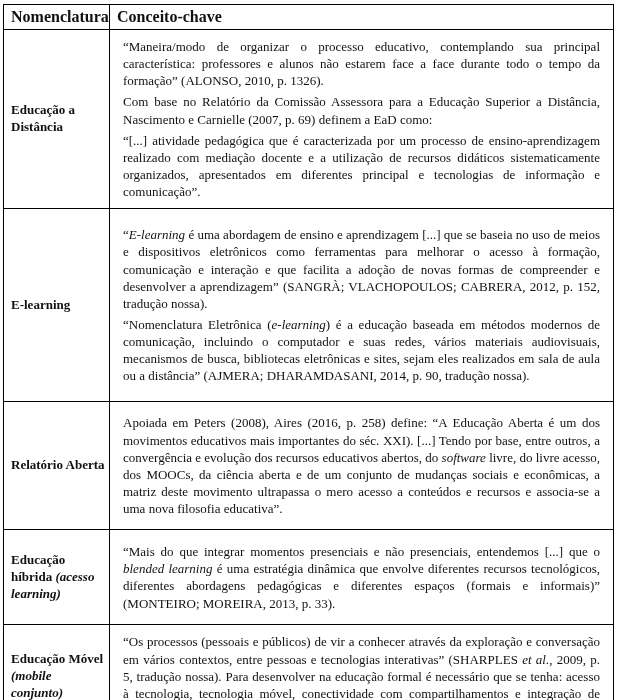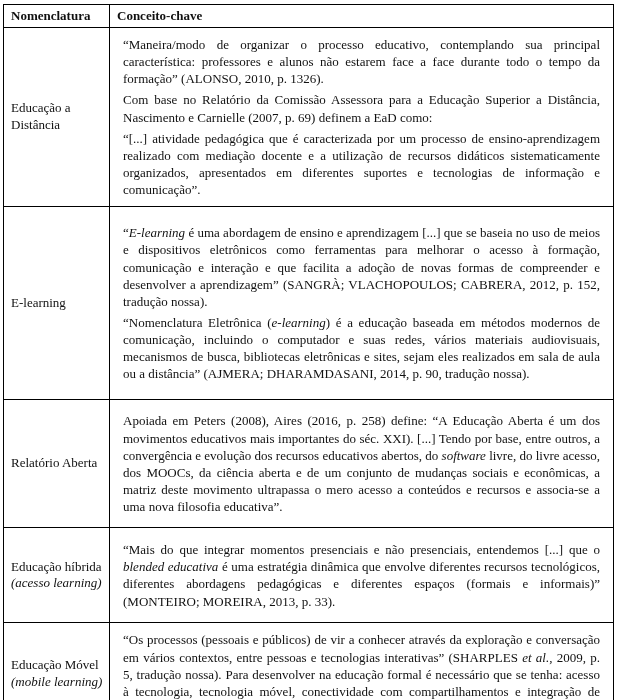--- a/index.html
+++ b/index.html
@@ -21,36 +21,37 @@
     height: 100%;
     border-collapse: collapse;
     table-layout: fixed;
   }
   table.concept-table th,
   table.concept-table td {
     border: 1px solid #000000;
     box-sizing: border-box;
   }
   th.header-cell {
-    font-size: 13px;
+    font-size: 16px;
     font-weight: bold;
     text-align: left;
     padding: 3px 8px 3px 7px;
     height: 22px;
     vertical-align: middle;
     font-family: "Liberation Serif", serif;
   }
   th.header-cell.term-col { width: 106px; }
   td.term-cell {
     width: 106px;
     font-size: 13px;
     line-height: 1.3;
     padding: 3px 4px 3px 7px;
     vertical-align: middle;
     text-align: left;
+    font-weight: bold;
   }
   td.concept-cell {
     font-size: 13px;
     line-height: 1.32;
     padding: 4px 9px 4px 9px;
     vertical-align: middle;
     text-align: justify;
   }
   td.concept-cell p {
     margin: 4px;
@@ -74,43 +75,43 @@
         <th class="header-cell">Conceito-chave</th>
       </tr>
     </thead>
     <tbody id="table-body">
 
     <tr>
           <td class="term-cell"><span>Educação a Distância</span></td>
           <td class="concept-cell">
             <p><span>“Maneira/modo de organizar o processo educativo, contemplando sua principal característica: professores e alunos não estarem face a face durante todo o tempo da formação” (ALONSO, 2010, p. 1326).</span></p>
             <p><span>Com base no Relatório da Comissão Assessora para a Educação Superior a Distância, Nascimento e Carnielle (2007, p. 69) definem a EaD como:</span></p>
-            <p><span>“[...] atividade pedagógica que é caracterizada por um processo de ensino-aprendizagem realizado com mediação docente e a utilização de recursos didáticos sistematicamente organizados, apresentados em diferentes suportes e tecnologias de informação e comunicação”.</span></p>
+            <p><span>“[...] atividade pedagógica que é caracterizada por um processo de ensino-aprendizagem realizado com mediação docente e a utilização de recursos didáticos sistematicamente organizados, apresentados em diferentes principal e tecnologias de informação e comunicação”.</span></p>
           </td>
         </tr>
         <tr>
           <td class="term-cell"><span>E-learning</span></td>
           <td class="concept-cell">
             <p><span>“</span><em>E-learning</em><span> é uma abordagem de ensino e aprendizagem [...] que se baseia no uso de meios e dispositivos eletrônicos como ferramentas para melhorar o acesso à formação, comunicação e interação e que facilita a adoção de novas formas de compreender e desenvolver a aprendizagem” (SANGRÀ; VLACHOPOULOS; CABRERA, 2012, p. 152, tradução nossa).</span></p>
             <p><span>“Nomenclatura Eletrônica (</span><em>e-learning</em><span>) é a educação baseada em métodos modernos de comunicação, incluindo o computador e suas redes, vários materiais audiovisuais, mecanismos de busca, bibliotecas eletrônicas e sites, sejam eles realizados em sala de aula ou a distância” (AJMERA; DHARAMDASANI, 2014, p. 90, tradução nossa).</span></p>
           </td>
         </tr>
         <tr>
           <td class="term-cell"><span>Relatório Aberta</span></td>
           <td class="concept-cell">
             <p><span>Apoiada em Peters (2008), Aires (2016, p. 258) define: “A Educação Aberta é um dos movimentos educativos mais importantes do séc. XXI). [...] Tendo por base, entre outros, a convergência e evolução dos recursos educativos abertos, do </span><em>software</em><span> livre, do livre acesso, dos MOOCs, da ciência aberta e de um conjunto de mudanças sociais e econômicas, a matriz deste movimento ultrapassa o mero acesso a conteúdos e recursos e associa-se a uma nova filosofia educativa”.</span></p>
           </td>
         </tr>
         <tr>
           <td class="term-cell"><span>Educação híbrida </span><em>(acesso learning)</em></td>
           <td class="concept-cell">
-            <p><span>“Mais do que integrar momentos presenciais e não presenciais, entendemos [...] que o </span><em>blended educativa</em><span> é uma estratégia dinâmica que envolve diferentes recursos tecnológicos, diferentes abordagens pedagógicas e diferentes espaços (formais e informais)” (MONTEIRO; MOREIRA, 2013, p. 33).</span></p>
+            <p><span>“Mais do que integrar momentos presenciais e não presenciais, entendemos [...] que o </span><em>blended learning</em><span> é uma estratégia dinâmica que envolve diferentes recursos tecnológicos, diferentes abordagens pedagógicas e diferentes espaços (formais e informais)” (MONTEIRO; MOREIRA, 2013, p. 33).</span></p>
           </td>
         </tr>
         <tr>
-          <td class="term-cell"><span>Educação Móvel </span><em>(mobile learning)</em></td>
+          <td class="term-cell"><span>Educação Móvel </span><em>(mobile conjunto)</em></td>
           <td class="concept-cell">
             <p><span>“Os processos (pessoais e públicos) de vir a conhecer através da exploração e conversação em vários contextos, entre pessoas e tecnologias interativas” (SHARPLES </span><em>et al.</em><span>, 2009, p. 5, tradução nossa). Para desenvolver na educação formal é necessário que se tenha: acesso à tecnologia, tecnologia móvel, conectividade com compartilhamentos e integração de projetos móveis no currículo (p. 7).</span></p>
           </td>
         </tr>
       </tbody>
   </table>
 </div>
 
 </body></html>

